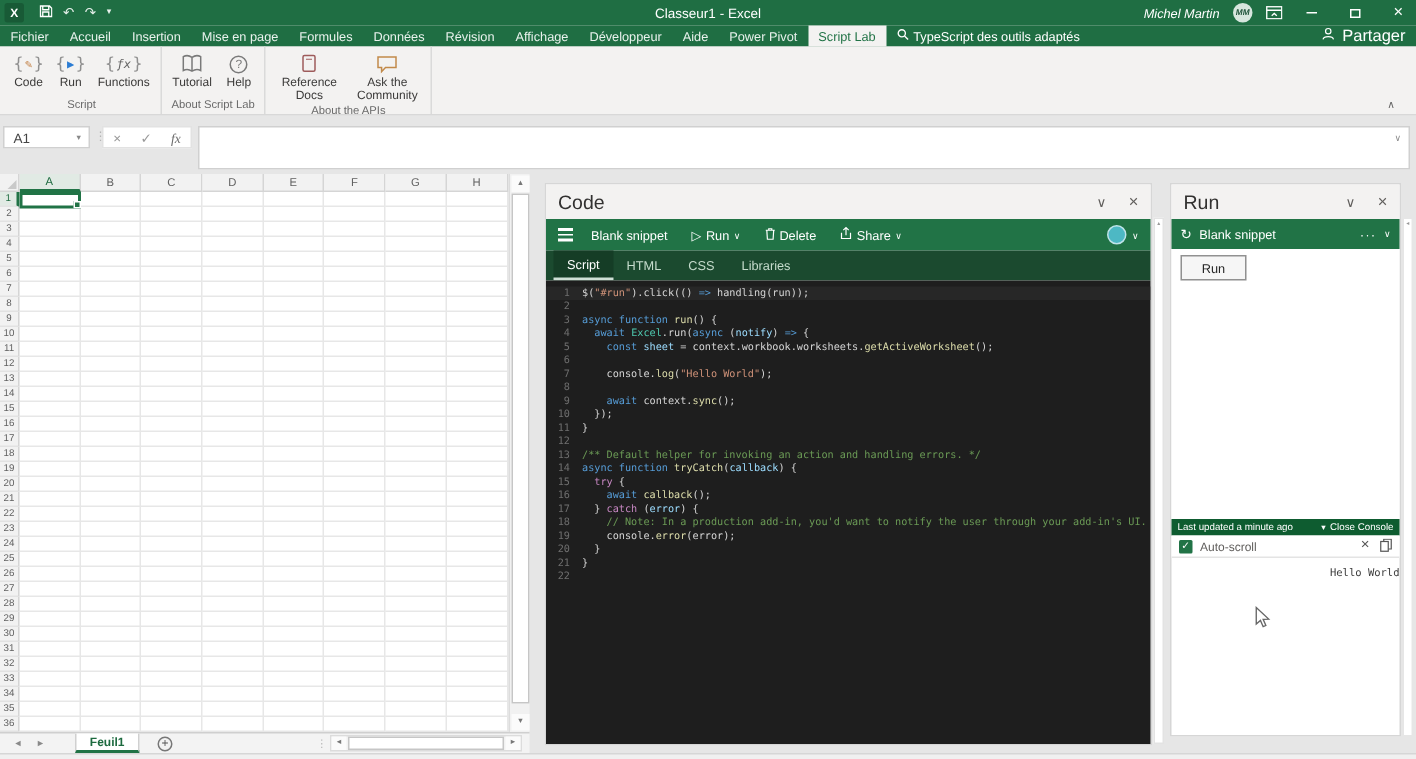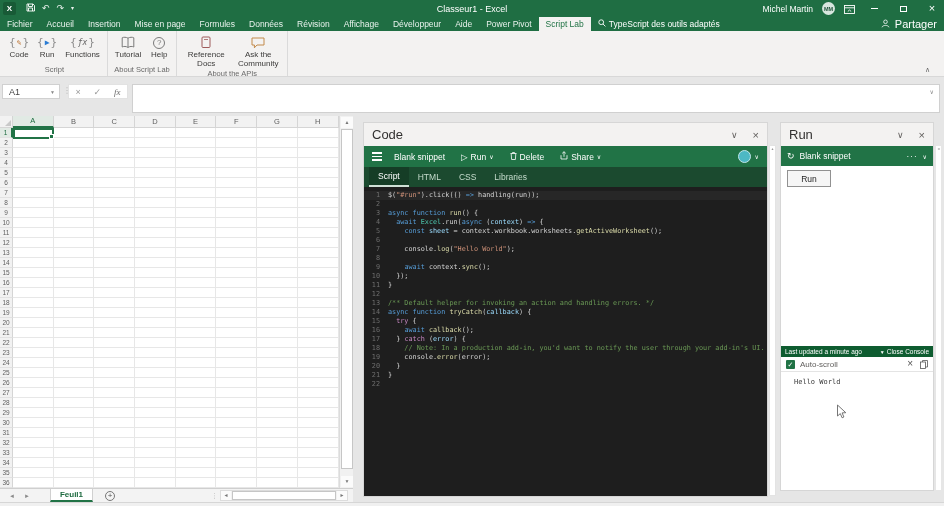--- a/index.html
+++ b/index.html
@@ -5,21 +5,21 @@
   * { margin:0; padding:0; box-sizing:border-box; }
   body { font-family:"Liberation Sans", sans-serif; background:#888; }
   #app { position:relative; width:944px; height:506px; background:#e6e6e6; overflow:hidden; font-family:"Liberation Sans",sans-serif; }
 
   
   #titlebar { position:absolute; left:0; top:0; width:944px; height:17px; background:#1f6e43; display:flex; align-items:center; color:#fff; }
   .appicon { width:13px; height:13px; margin-left:3px; background:#185a36; border-radius:2px; display:flex; align-items:center; justify-content:center; font-size:8px; font-weight:bold; color:#fff; }
   .qat { display:flex; align-items:center; gap:7px; margin-left:10px; }
   .qat .qi { font-size:9px; line-height:9px; color:#e8f1ec; }
   #win-title { position:absolute; left:50%; transform:translateX(-50%); font-size:9px; color:#fff; white-space:nowrap; }
-  .tb-right { margin-left:auto; display:flex; align-items:center; gap:9px; padding-right:2px; }
+  .tb-right { margin-left:auto; display:flex; align-items:center; gap:9px; padding-right:2px;font-style:italic; }
   .tb-user { font-size:8.5px; }
   .tb-avatar { width:13px; height:13px; border-radius:50%; background:#d7e6de; color:#21543b; font-size:5.5px; font-weight:bold; display:flex; align-items:center; justify-content:center; }
   .wc { width:20px; text-align:center; display:flex; align-items:center; justify-content:center; height:17px; }
   .wc-min i { display:block; width:7px; height:1px; background:#fff; }
   .wc-max i { display:block; width:7px; height:6px; border:1px solid #fff; }
   .wc-close { font-size:11px; line-height:11px; }
 
   
   #tabrow { position:absolute; left:0; top:17px; width:944px; height:14px; background:#1f6e43; display:flex; align-items:center; }
   .rtab { padding:0 7px; height:14px; line-height:14px; font-size:8.5px; color:#e9f2ed; white-space:nowrap; }
@@ -116,21 +116,21 @@
   .rcontent { flex:0 0 180px; position:relative; background:#fff; }
   .runbtn { position:absolute; left:6px; top:4px; width:44px; height:17px; background:#f6f6f6; border:1px solid #919191; font-size:8.5px; color:#252525; display:flex; align-items:center; justify-content:center; }
   .consheader { height:11px; flex:0 0 11px; background:#0e5c30; display:flex; align-items:center; padding:0 4px; color:#fff; font-size:6.5px; white-space:nowrap; }
   .consheader .right { margin-left:auto; display:flex; align-items:center; gap:2px; }
   .consheader .tri { font-size:5px; }
   .autoscroll { height:15px; flex:0 0 15px; background:#fff; border-bottom:1px solid #e4e4e4; display:flex; align-items:center; padding:0 5px; gap:5px; }
   .cbx { width:9px; height:9px; background:#217346; border-radius:1px; color:#fff; font-size:7px; line-height:9px; text-align:center; }
   .aslabel { font-size:8px; color:#605e5c; }
   .autoscroll .aicons { margin-left:auto; display:flex; align-items:center; gap:7px; }
   .autoscroll .clr { color:#555; font-size:10px; line-height:10px; }
-  .cout { flex:1; font-family:"DejaVu Sans Mono",monospace; font-size:7px; color:#3b3b3b; padding:6px 0 0 13px; }
+  .cout { flex:1; font-family:"DejaVu Sans Mono",monospace; font-size:7px; color:#3b3b3b; padding:6px 0 0 13px;text-align:right; }
   #run-scroll { position:absolute; left:936px; top:146px; width:5px; height:344px; background:#fff; font-size:4px; color:#999; text-align:center; }
 
   #statusstrip { position:absolute; left:0; top:502px; width:944px; height:4px; background:#f0f0f0; border-top:1px solid #d6d6d6; }
   #cursor { position:absolute; left:836px; top:404px; }
 </style>
 </head>
 <body>
 
 <div id="app">
 
@@ -811,21 +811,21 @@
           <div class="eline">
             <span class="lnum">2</span>
             <span class="lcode"></span>
           </div>
           <div class="eline">
             <span class="lnum">3</span>
             <span class="lcode"><span class="tok-k">async</span><span class="tok-p"> </span><span class="tok-k">function</span><span class="tok-p"> </span><span class="tok-f">run</span><span class="tok-p">() {</span></span>
           </div>
           <div class="eline">
             <span class="lnum">4</span>
-            <span class="lcode"><span class="tok-p">  </span><span class="tok-k">await</span><span class="tok-p"> </span><span class="tok-ty">Excel</span><span class="tok-p">.run(</span><span class="tok-k">async</span><span class="tok-p"> (</span><span class="tok-v">context</span><span class="tok-p">) </span><span class="tok-k">=&gt;</span><span class="tok-p"> {</span></span>
+            <span class="lcode"><span class="tok-p">  </span><span class="tok-k">await</span><span class="tok-p"> </span><span class="tok-ty">Excel</span><span class="tok-p">.run(</span><span class="tok-k">async</span><span class="tok-p"> (</span><span class="tok-v">notify</span><span class="tok-p">) </span><span class="tok-k">=&gt;</span><span class="tok-p"> {</span></span>
           </div>
           <div class="eline">
             <span class="lnum">5</span>
             <span class="lcode"><span class="tok-p">    </span><span class="tok-k">const</span><span class="tok-p"> </span><span class="tok-v">sheet</span><span class="tok-p"> = context.workbook.worksheets.</span><span class="tok-f">getActiveWorksheet</span><span class="tok-p">();</span></span>
           </div>
           <div class="eline">
             <span class="lnum">6</span>
             <span class="lcode"></span>
           </div>
           <div class="eline">

